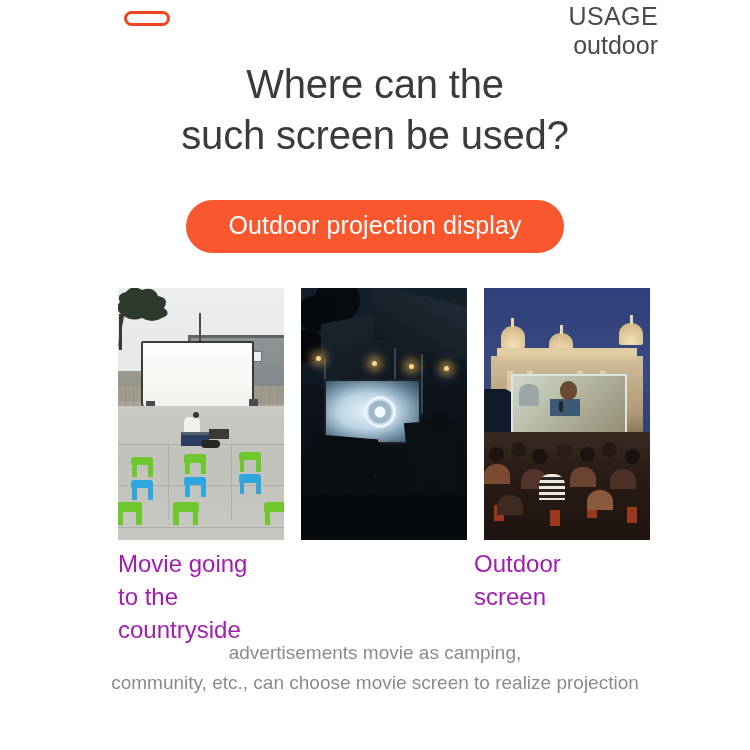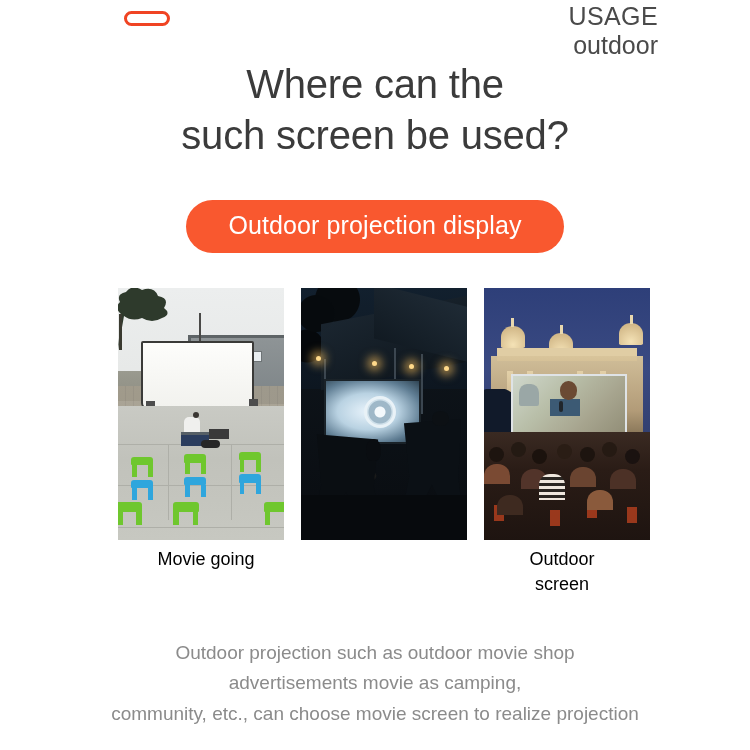--- a/index.html
+++ b/index.html
@@ -360,23 +360,23 @@
   .captions {
     position:absolute;
     left:118px;
     top:547px;
     width:532px;
     display:flex;
     justify-content:space-between;
   }
   .caption {
     width:176px;
-    text-align:center;
-    color:#000000;
-    font-size:18px;
+    text-align:left;
+    color:#a21caf;
+    font-size:24px;
     line-height:1.38;
   }
   .caption span { display:block; }
 
   
   .footer {
     position:absolute;
     left:0;
     top:638px;
     width:750px;
@@ -544,24 +544,24 @@
     <div class="shoulder" style="left:76%; top:72%; background:#4c3126;"></div>
     <div class="stripe" style="left:33%; top:74%;"></div>
     <div class="shoulder" style="left:62%; top:80%; background:#8a5a3c;"></div>
     <div class="shoulder" style="left:8%;  top:82%; background:#3e2a20;"></div>
   </div>
 </div>
 
 <div class="captions">
   <div class="caption">
     <span>Movie going</span>
+    <span>to the countryside</span>
   </div>
   <div class="caption">
     <span>Outdoor</span>
     <span>screen</span>
   </div>
 </div>
 
 <div class="footer">
-  <span>Outdoor projection such as outdoor movie shop</span>
   <span>advertisements movie as camping,</span>
   <span>community, etc., can choose movie screen to realize projection</span>
 </div>
 
 </body></html>

